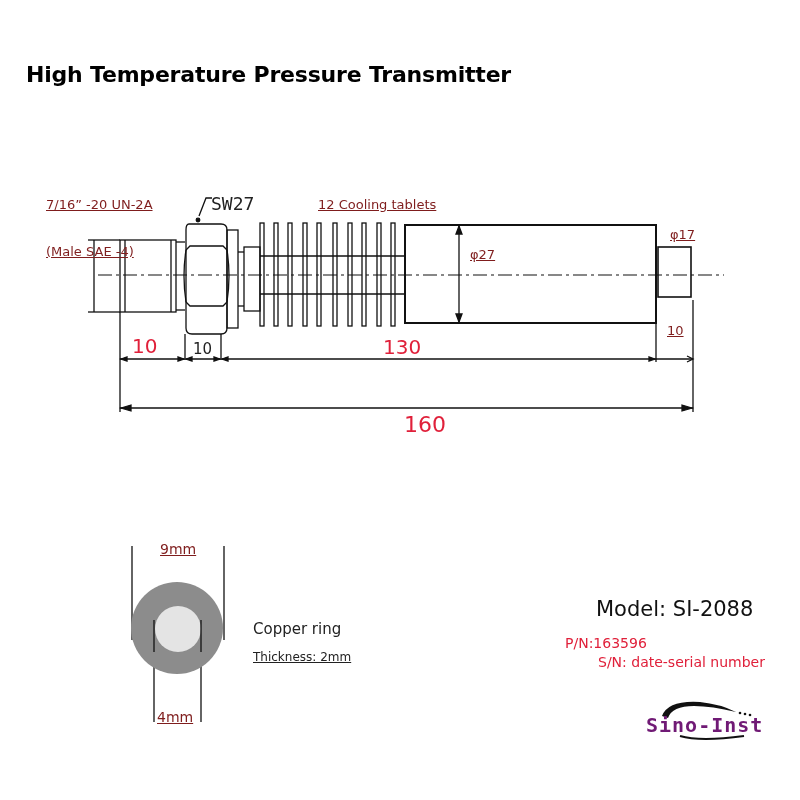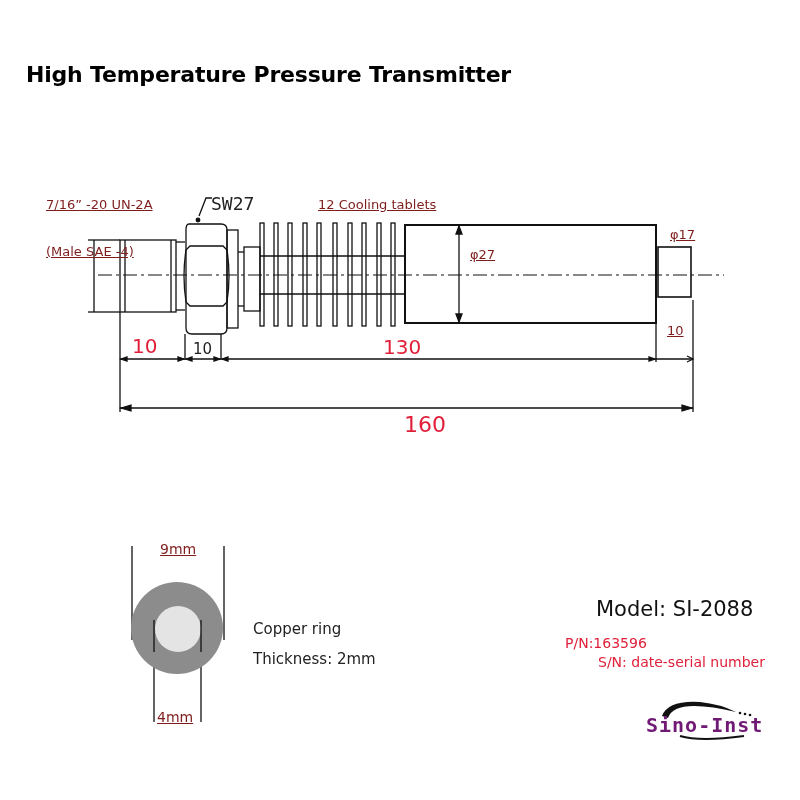--- a/index.html
+++ b/index.html
@@ -111,19 +111,19 @@
 
 <div class="abs dim-red" style="left:132px;top:334px;">10</div>
 <div class="abs" style="left:193px;top:340px;font-size:15px;color:#222;">10</div>
 <div class="abs dim-red" style="left:383px;top:335px;">130</div>
 <div class="abs lbl" style="left:667px;top:323px;">10</div>
 <div class="abs dim-red" style="left:404px;top:412px;font-size:22px;text-align:center;">160</div>
 
 <div class="abs lbl" style="left:160px;top:541px;font-size:14px;">9mm</div>
 <div class="abs lbl" style="left:157px;top:709px;font-size:14px;">4mm</div>
 <div class="abs" style="left:253px;top:620px;font-size:15px;color:#222;">Copper ring</div>
-<div class="abs" style="left:253px;top:650px;font-size:15px;color:#222;">Thickness: 2mm</div>
+<div class="abs" style="left:253px;top:650px;font-size:12px;color:#222;text-decoration:underline;">Thickness: 2mm</div>
 
 <div class="abs model" style="left:596px;top:597px;">Model: SI-2088</div>
 <div class="abs pn" style="left:565px;top:635px;">P/N:163596</div>
 <div class="abs pn" style="left:598px;top:654px;">S/N: date-serial number</div>
 
 <div class="abs logo" style="left:646px;top:713px;">Sino-Inst</div>
 
 </body></html>

